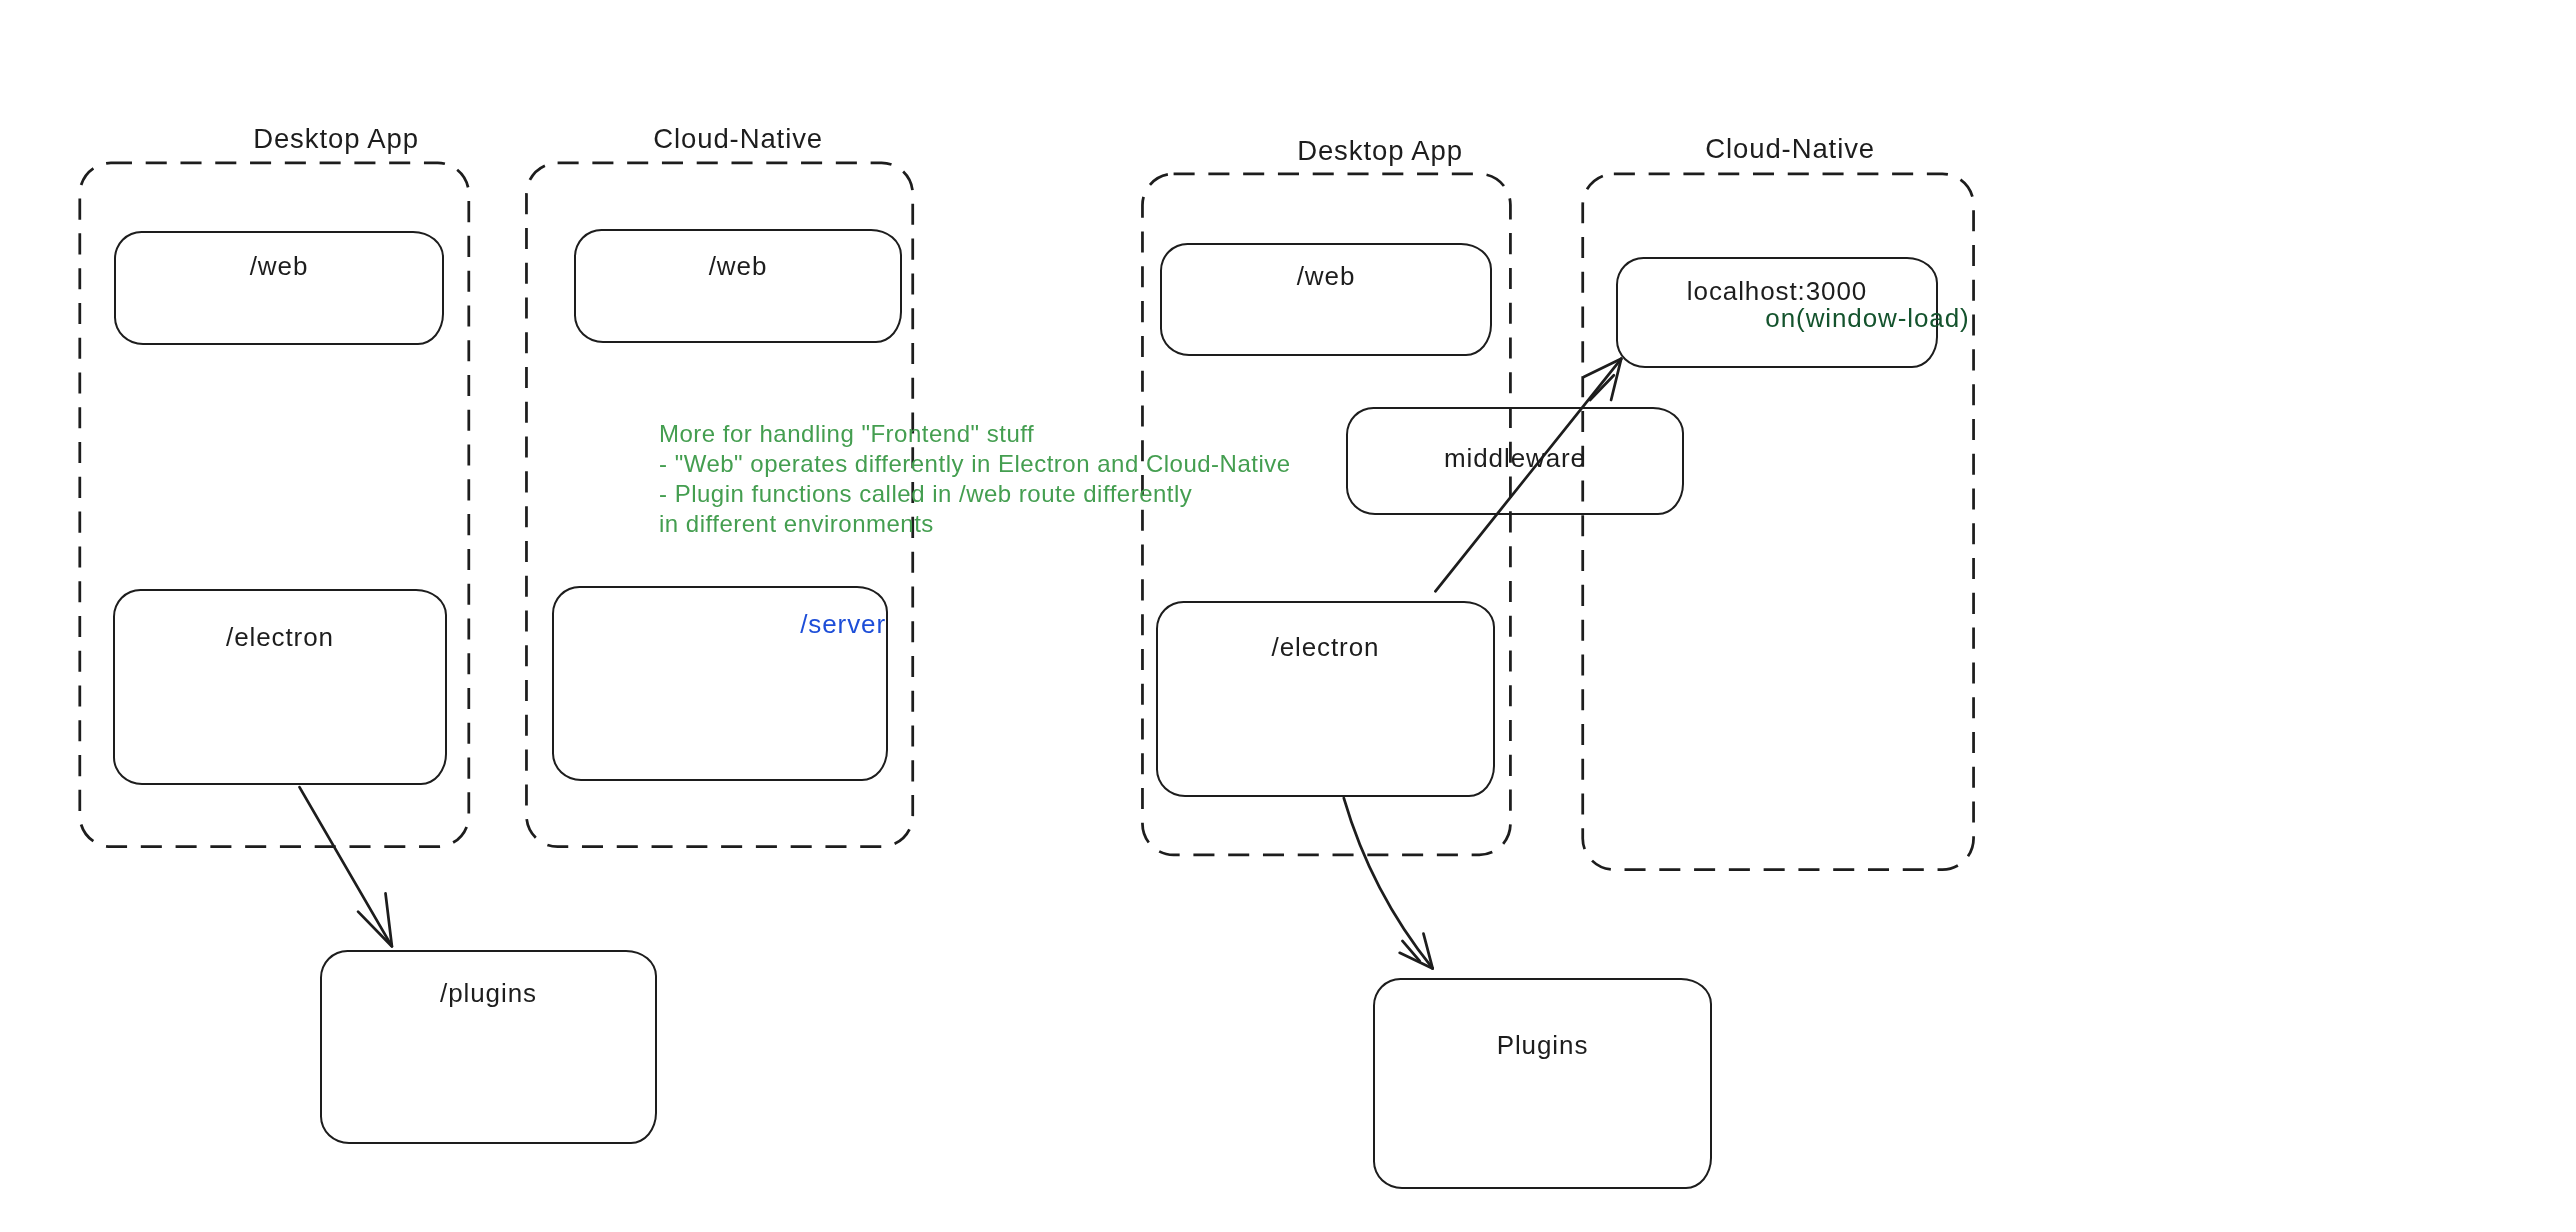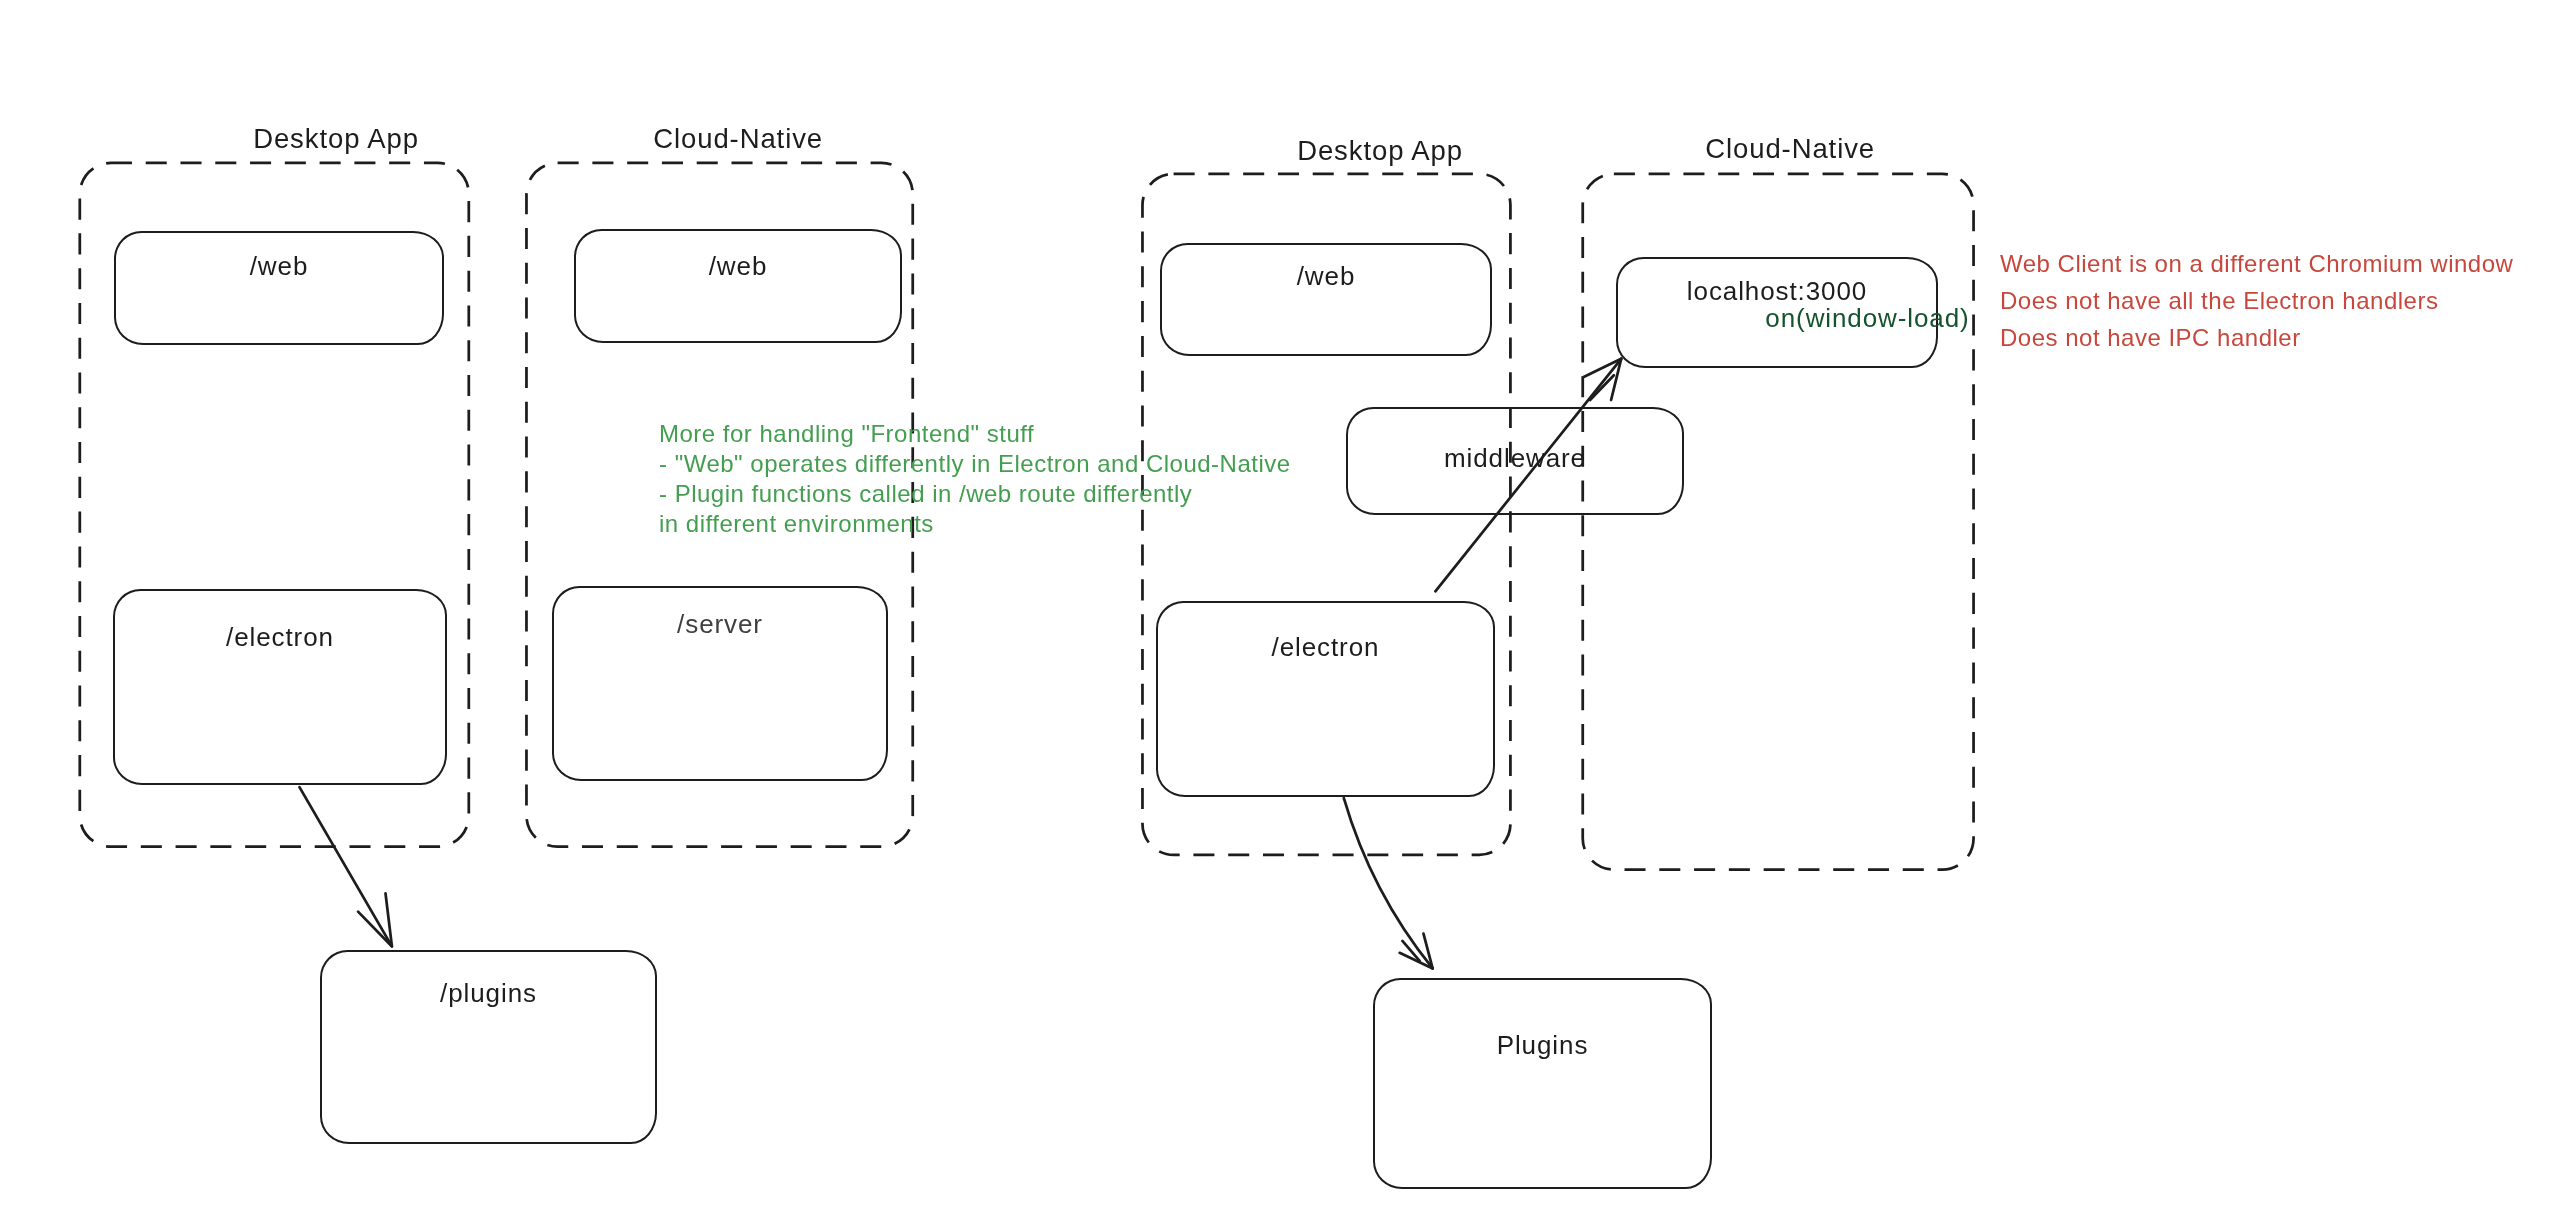--- a/index.html
+++ b/index.html
@@ -32,21 +32,21 @@
     box-sizing:border-box;
   }
   .node-label{
     display:block;
     text-align:center;
     font-size:26px;
     letter-spacing:0.9px;
     color:#1d1d1d;
     white-space:nowrap;
   }
-  .node-label.red{ color:#404040; }
+  .node-label.red{ color:#1d4ed8;text-align:right; }
   .floating-label{
     position:absolute;
     font-size:26px;
     letter-spacing:0.9px;
     text-align:center;
     white-space:nowrap;
   }
   .note{
     position:absolute;
     font-size:24px;
@@ -139,20 +139,15 @@
   </div>
 
   <div class="node" style="left:1156px;top:601px;width:339px;height:196px;">
     <span class="node-label" style="padding-top:29px;">/electron</span>
   </div>
 
   <div class="node" style="left:1373px;top:978px;width:339px;height:211px;">
     <span class="node-label" style="padding-top:27.5px;margin-top:22px;">Plugins</span>
   </div>
 
-  <div class="note red" style="left:2000px;top:245px;">
-    <div class="note-line">Web Client is on a different Chromium window</div>
-    <div class="note-line">Does not have all the Electron handlers</div>
-    <div class="note-line">Does not have IPC handler</div>
-  </div>
 
 </div>
 
 
 </body></html>

